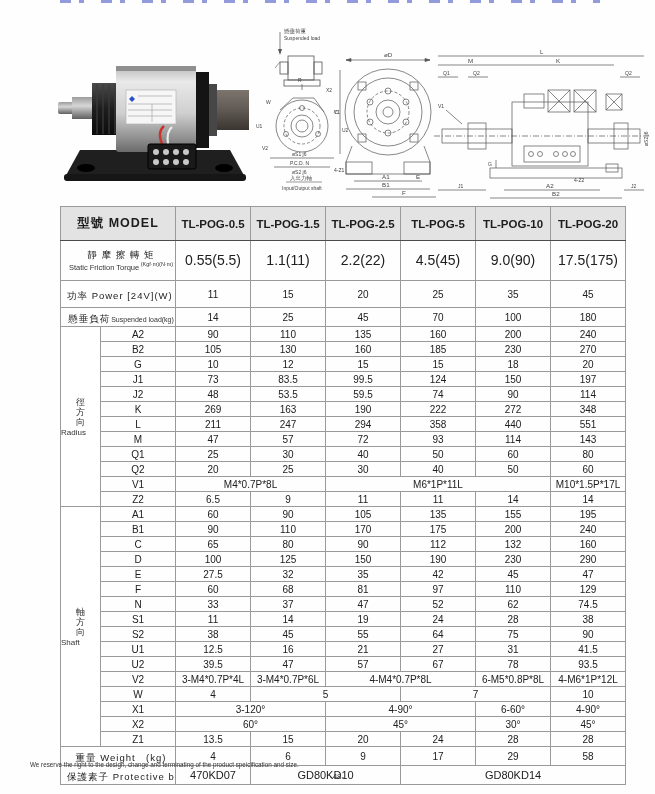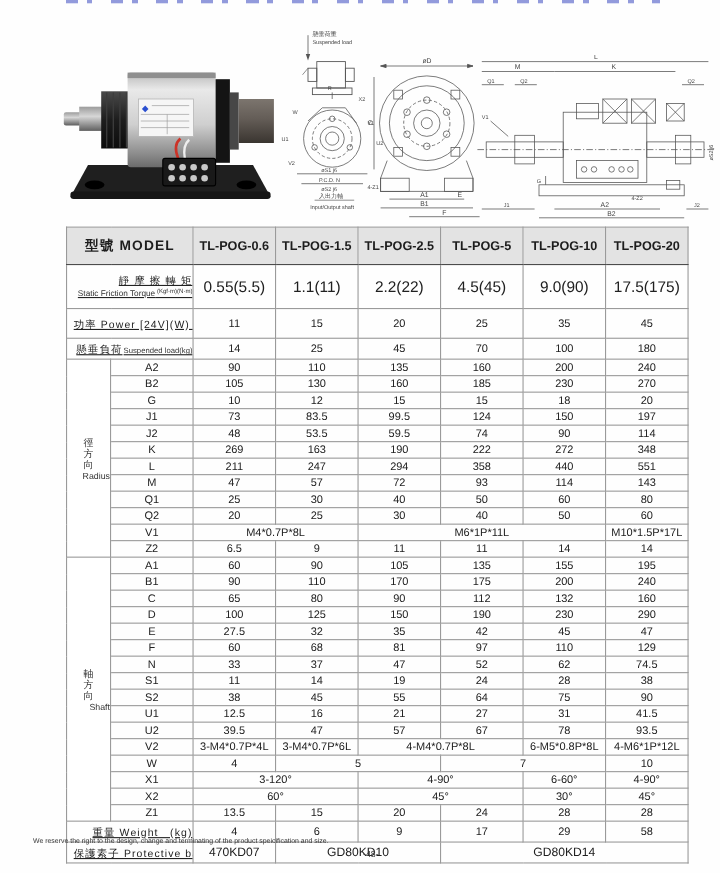--- a/index.html
+++ b/index.html
@@ -21,24 +21,24 @@
   .spec-wrap{position:absolute;left:60px;top:206px;}
   table{border-collapse:collapse;table-layout:fixed;width:565px;border:1.5px solid #4c4c4c;}
   col.c-grp{width:40px}col.c-dim{width:75px}col.c-v{width:75px}
   th,td{border:0.6px solid #9a9a9a;padding:0;text-align:center;vertical-align:middle;
         overflow:hidden;white-space:nowrap;}
   thead th{background:#e3e3e3;height:33px;font-size:11.5px;font-weight:700;color:#1d1d1d;
            border-bottom:1.5px solid #4c4c4c;}
   th.model-h{font-size:12.5px;letter-spacing:1px;}
   td.val{font-size:10px;color:#202020;height:14px;line-height:11px;}
   td.dim{font-size:10px;color:#202020;}
-  td.rowlabel{text-align:right;padding-left:6px;text-decoration:underline;}
+  td.rowlabel{text-align:center;padding-left:6px;}
   td.group-cell{background:#fff;}
   .vzh{font-size:9px;line-height:10px;color:#333;text-align:center;}
-  .ven{font-size:8px;color:#333;text-align:right;margin-top:1px;}
+  .ven{font-size:8px;color:#333;text-align:left;margin-top:1px;}
   .l1{font-size:9.5px;color:#222;line-height:11px;letter-spacing:1px;}
   .l2{font-size:7.5px;color:#333;line-height:9px;letter-spacing:0;}
   .sup{font-size:5.5px;vertical-align:super;letter-spacing:0;}
   .l2i{font-size:7px;color:#333;margin-left:1px;}
   tr.sec-top td{border-top:1.4px solid #555;}
   tr.h-torque td{height:39px;}
   tr.h-power td{height:26px;}
   tr.h-susp td{height:15px;}
   tr.h-weight td{height:15px;}
   tr.h-prot td{height:17px;}
@@ -290,21 +290,21 @@
         <col class="c-v">
           <col class="c-v">
           <col class="c-v">
           <col class="c-v">
           <col class="c-v">
           <col class="c-v">
       </colgroup>
       <thead>
           <tr>
             <th class="model-h" colspan="2">型號 MODEL</th>
-            <th class="model">TL-POG-0.6</th>
+            <th class="model">TL-POG-0.5</th>
             <th class="model">TL-POG-1.5</th>
             <th class="model">TL-POG-2.5</th>
             <th class="model">TL-POG-5</th>
             <th class="model">TL-POG-10</th>
             <th class="model">TL-POG-20</th>
           </tr>
         </thead>
       <tbody>
           <tr class="h-torque sec-top">
             <td class="rowlabel" colspan="2">

